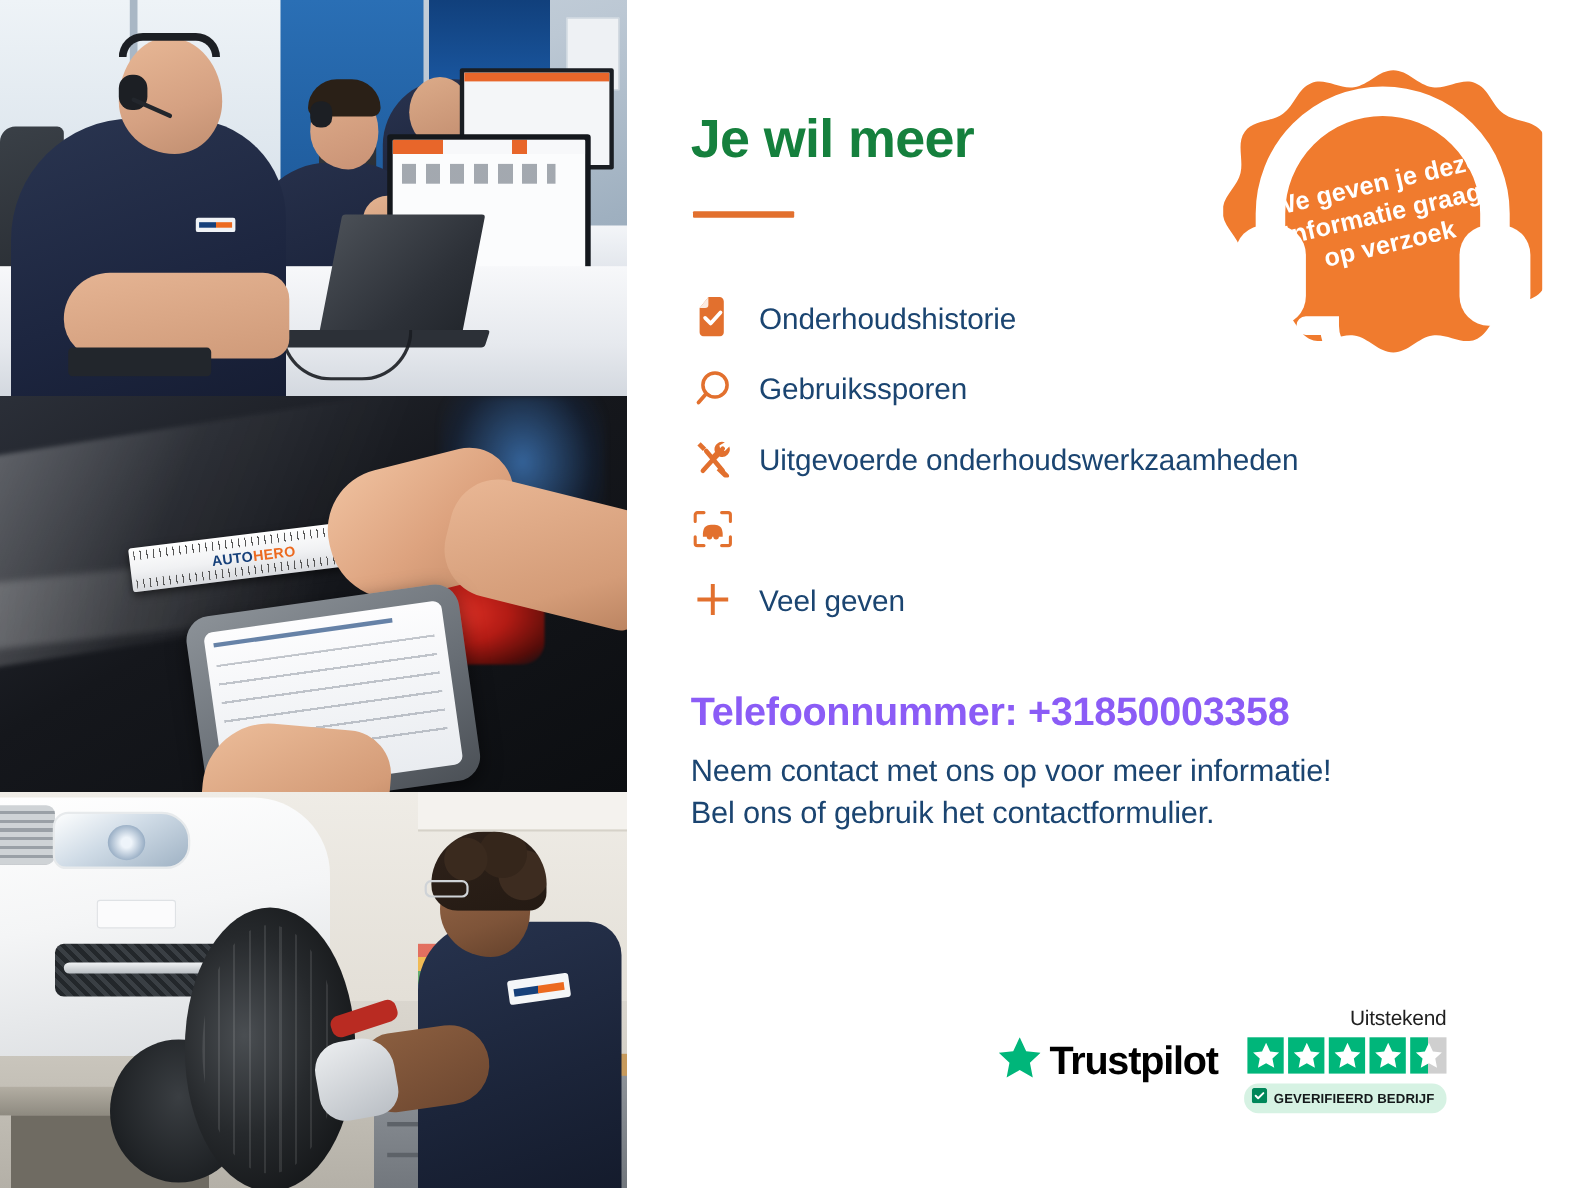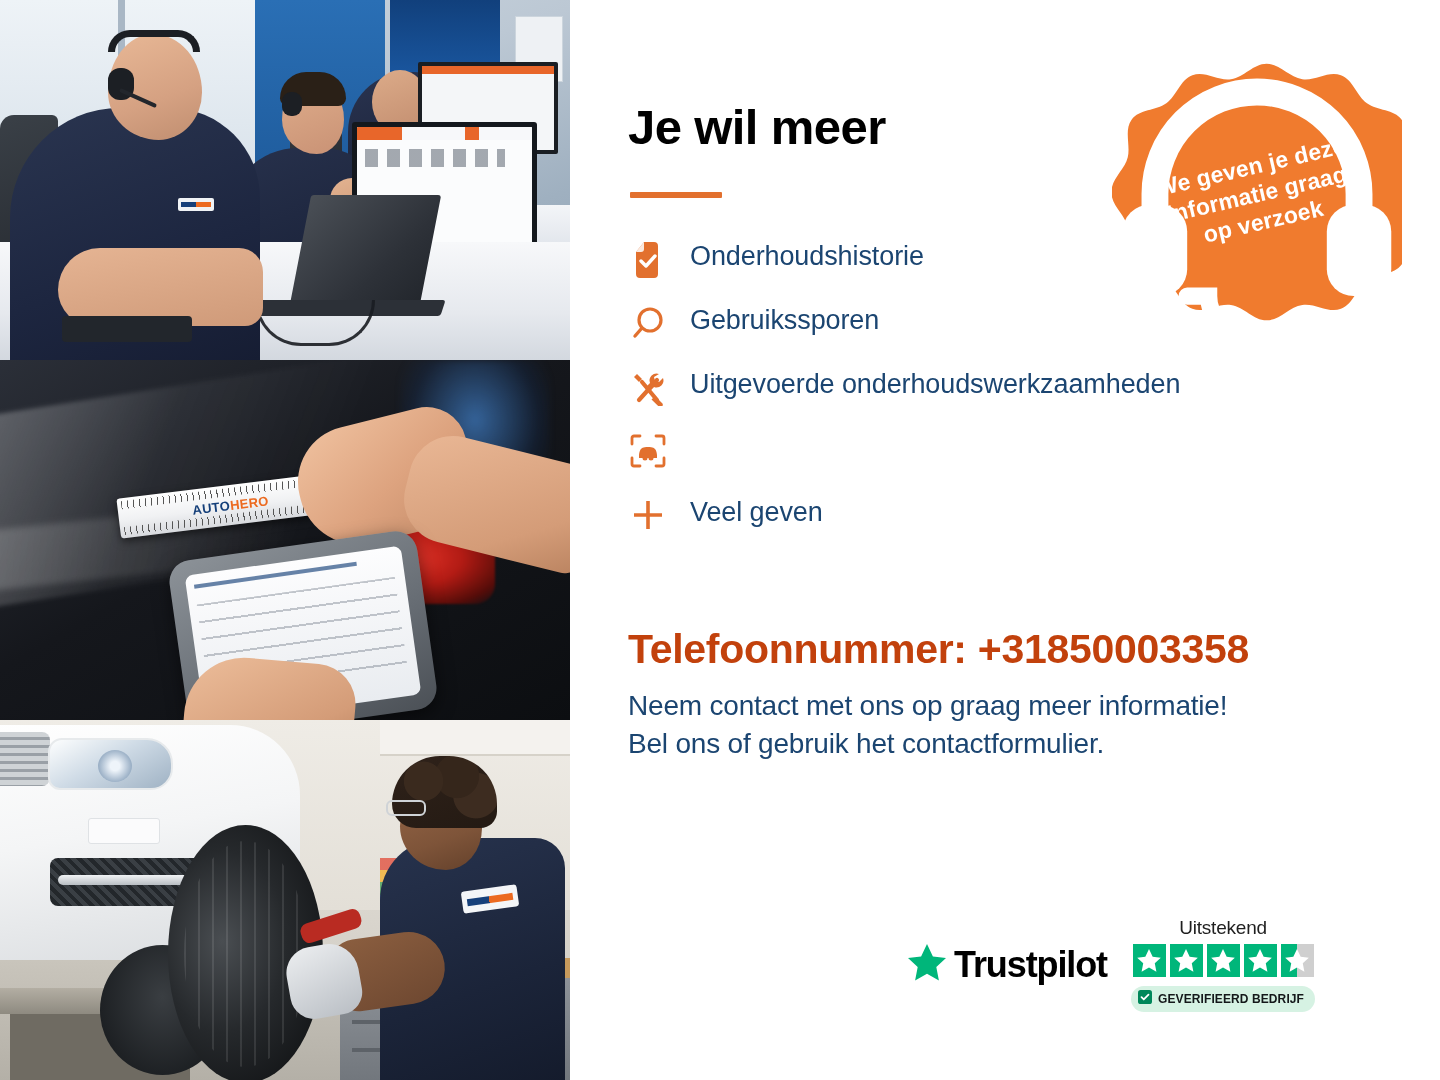--- a/index.html
+++ b/index.html
@@ -246,35 +246,35 @@
   .p3 .tool { position:absolute; left:300px; top:196px; width:62px; height:20px; background:#b92b22; border-radius:8px; transform: rotate(-18deg); }
   .p3 .colorstrip { position:absolute; left:380px; top:138px; width:34px; height:68px;
     background: linear-gradient(180deg,#e25b4a 0 18%, #f2b33c 18% 36%, #4fa35e 36% 54%, #3d78c2 54% 72%, #a65bb0 72% 100%); opacity:.85; }
 
   
   .content {
     position: relative; flex: 1; height: 1080px;
     padding: 96px 60px 0 58px; background:#ffffff;
   }
   .headline {
-    color: #000000; font-size: 49px; font-weight: 800;
+    color: #15803d; font-size: 49px; font-weight: 800;
     line-height: 1.28; letter-spacing: -0.6px; max-width: 470px;
   }
   .rule { width: 92px; height: 6px; background: #E2702E; margin: 33px 0 0 2px; border-radius: 1px; }
 
   .feature-list { margin-top: 44px; }
   .feature {
-    display: flex; align-items: flex-start; gap: 22px;
+    display: flex; align-items: flex-end; gap: 22px;
     height: 64px;
   }
   .f-icon { width: 40px; flex: 0 0 40px; display:flex; align-items:center; justify-content:center; }
   .f-label { color: #1B4571; font-size: 27px; line-height: 1.1; letter-spacing: -0.1px; }
 
   .phone {
-    margin-top: 64px; color: #c2410c; font-size: 41px; font-weight: 800; letter-spacing: -0.3px;
+    margin-top: 64px; color: #8b5cf6; font-size: 36px; font-weight: 800; letter-spacing: -0.3px;
   }
   .contact-text {
     margin-top: 14px; color: #1B4571; font-size: 28px; line-height: 1.38; letter-spacing: -0.2px;
   }
 
   
   .badge {
     position: absolute; right: 38px; top: 58px;
     width: 290px; height: 272px;
     display: flex; align-items: center; justify-content: center;
@@ -291,21 +291,21 @@
     text-align: center; letter-spacing: .2px; width: 200px; margin-top: -4px;
   }
 
   
   .trust {
     position: absolute; left: 338px; bottom: 68px;
     display: flex; align-items: center; gap: 24px;
   }
   .tp-logo { display:flex; align-items:center; gap: 8px; }
   .tp-name { font-size: 36px; font-weight: 700; color: #000000; letter-spacing: -1.1px; }
-  .tp-right { display:flex; flex-direction: column; align-items: center; gap: 5px; }
+  .tp-right { display:flex; flex-direction: column; align-items: flex-end; gap: 5px; }
   .tp-rating-word { font-size: 19px; color: #1f1f1f; letter-spacing: -.2px; }
   .tp-stars { display:flex; gap: 4px; }
   .tp-star { width: 33px; height: 33px; background: #00B67A; display:flex; align-items:center; justify-content:center; }
   .tp-star.half { background: linear-gradient(90deg, #00B67A 0 50%, #cfcfcf 50% 100%); }
   .tp-verified {
     margin-top: 4px; display:flex; align-items:center; gap: 6px;
     background: #d6f2e3; border-radius: 13px; padding: 4px 11px 4px 7px;
   }
   .tp-verified-label { font-size: 12px; font-weight: 700; color: #14181a; letter-spacing: .1px; }
 </style>
@@ -471,21 +471,21 @@
             <path d="M17 3V31 M3 17H31" stroke="#E2702E" stroke-width="3.6" stroke-linecap="butt"></path>
           </svg>
         </span>
         <span class="f-label">Veel geven</span>
       </div>
 
     </div>
 
     <div class="phone">Telefoonnummer: +31850003358</div>
     <div class="contact-text">
-      <span>Neem contact met ons op graag meer informatie!</span><br>
+      <span>Neem contact met ons op voor meer informatie!</span><br>
       <span>Bel ons of gebruik het contactformulier.</span>
     </div>
 
     <div class="badge">
       <svg viewBox="0 0 300 282">
         <path fill="#F07B2E" d="M150 6
           c14 0 23 14 37 16 14 2 27-9 40-4 13 5 16 21 27 29 11 8 28 6 36 17 8 11 1 26 4 39 3 13 17 22 17 36 0 14-14 23-17 36-3 13 4 28-4 39-8 11-25 9-36 17-11 8-14 24-27 29-13 5-26-6-40-4-14 2-23 16-37 16-14 0-23-14-37-16-14-2-27 9-40 4-13-5-16-21-27-29-11-8-28-6-36-17-8-11-1-26-4-39C3 162-11 153-11 139c0-14 14-23 17-36 3-13-4-28 4-39 8-11 25-9 36-17 11-8 14-24 27-29 13-5 26 6 40 4 14-2 23-16 37-16z" transform="translate(10,0)"></path>
       </svg>
       <div class="badge-inner">
         <span class="badge-headset">

